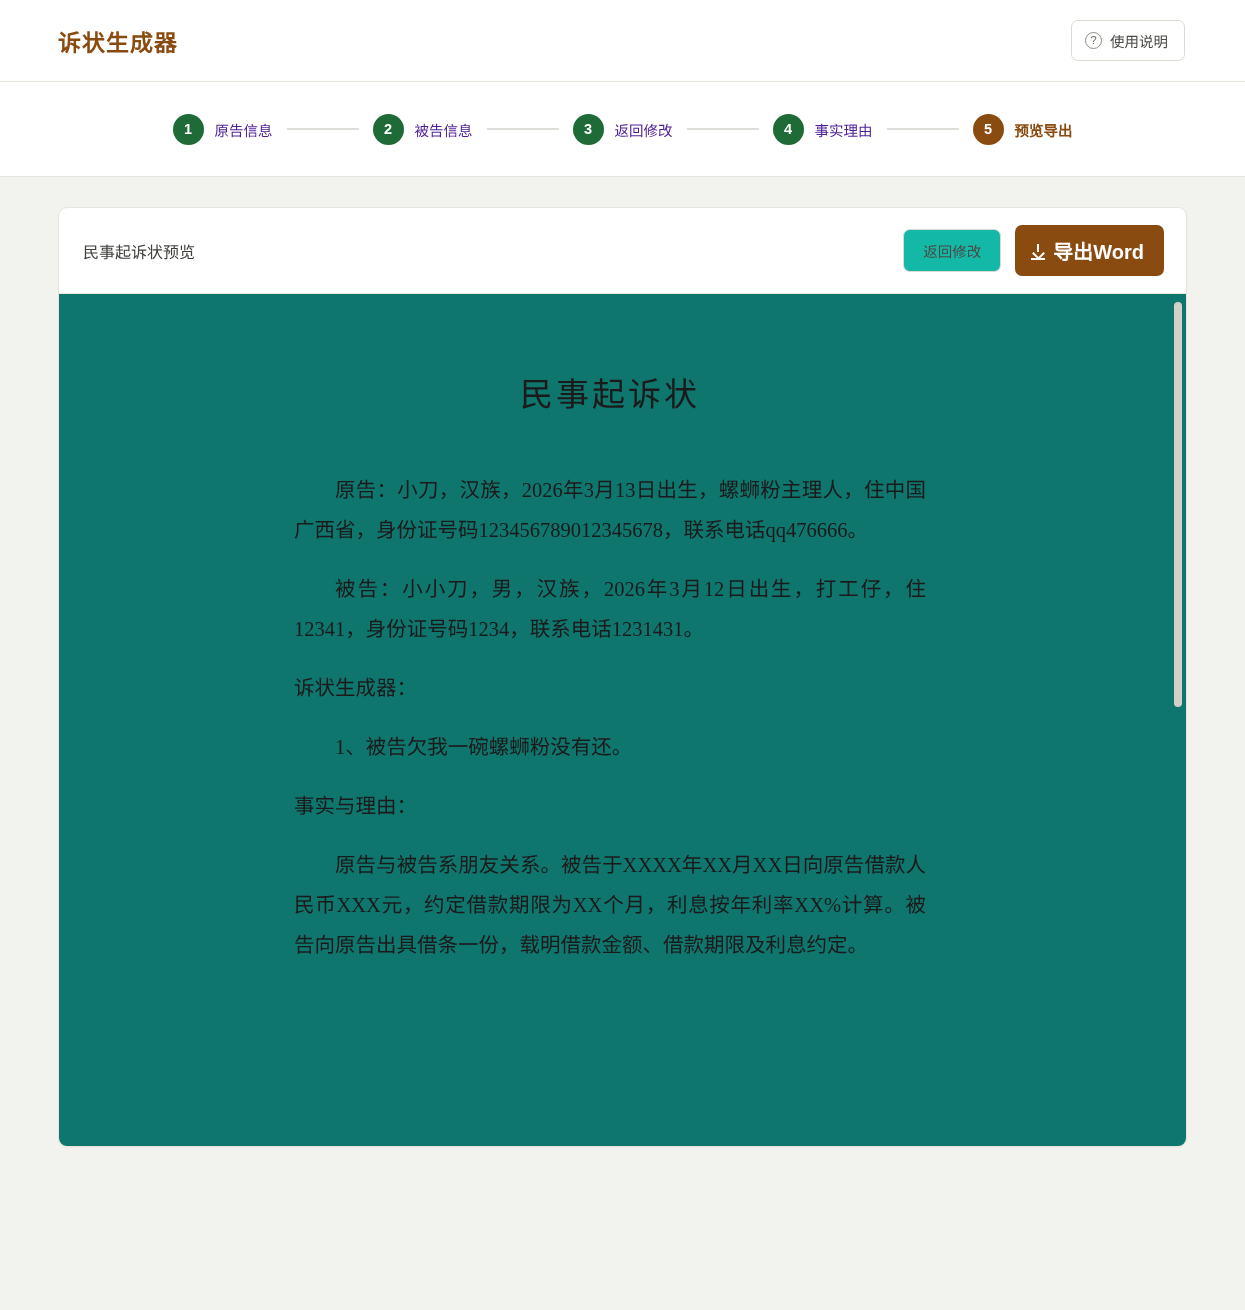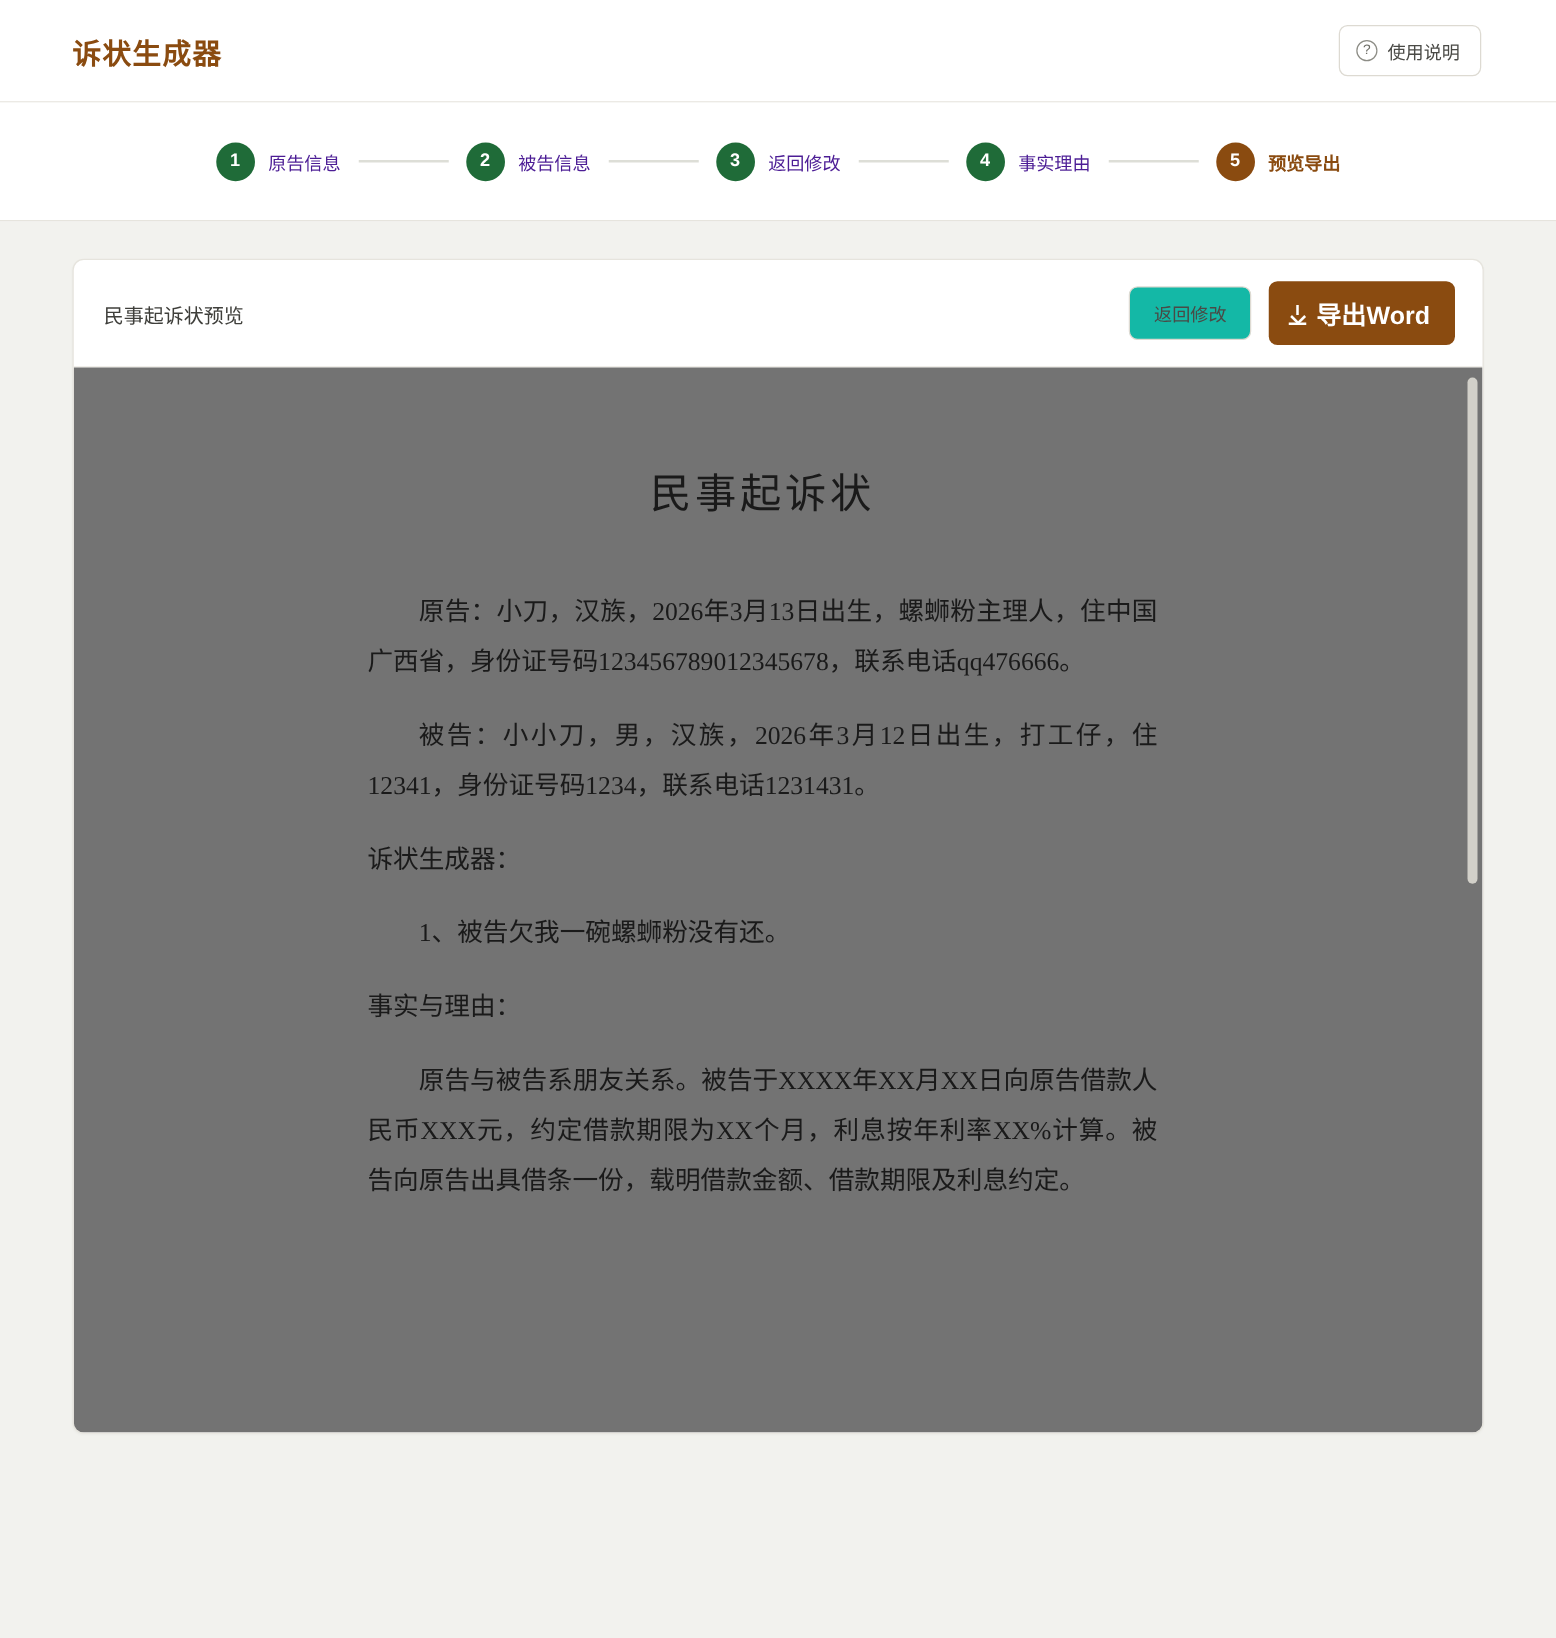--- a/index.html
+++ b/index.html
@@ -164,21 +164,21 @@
     left: 0; bottom: -2px;
     width: 14px; height: 2px;
     background: #fff;
   }
 
   
   .doc-scroll {
     position: relative;
     height: 852px;
     overflow: hidden;
-    background: #737373;
+    background: #0f766e;
   }
   .doc-page {
     padding: 74px 260px 40px 235px;
   }
   .doc {
     font-family: "Liberation Serif", serif;
     color: #1a1a1a;
   }
   .doc-title {
     text-align: center;

